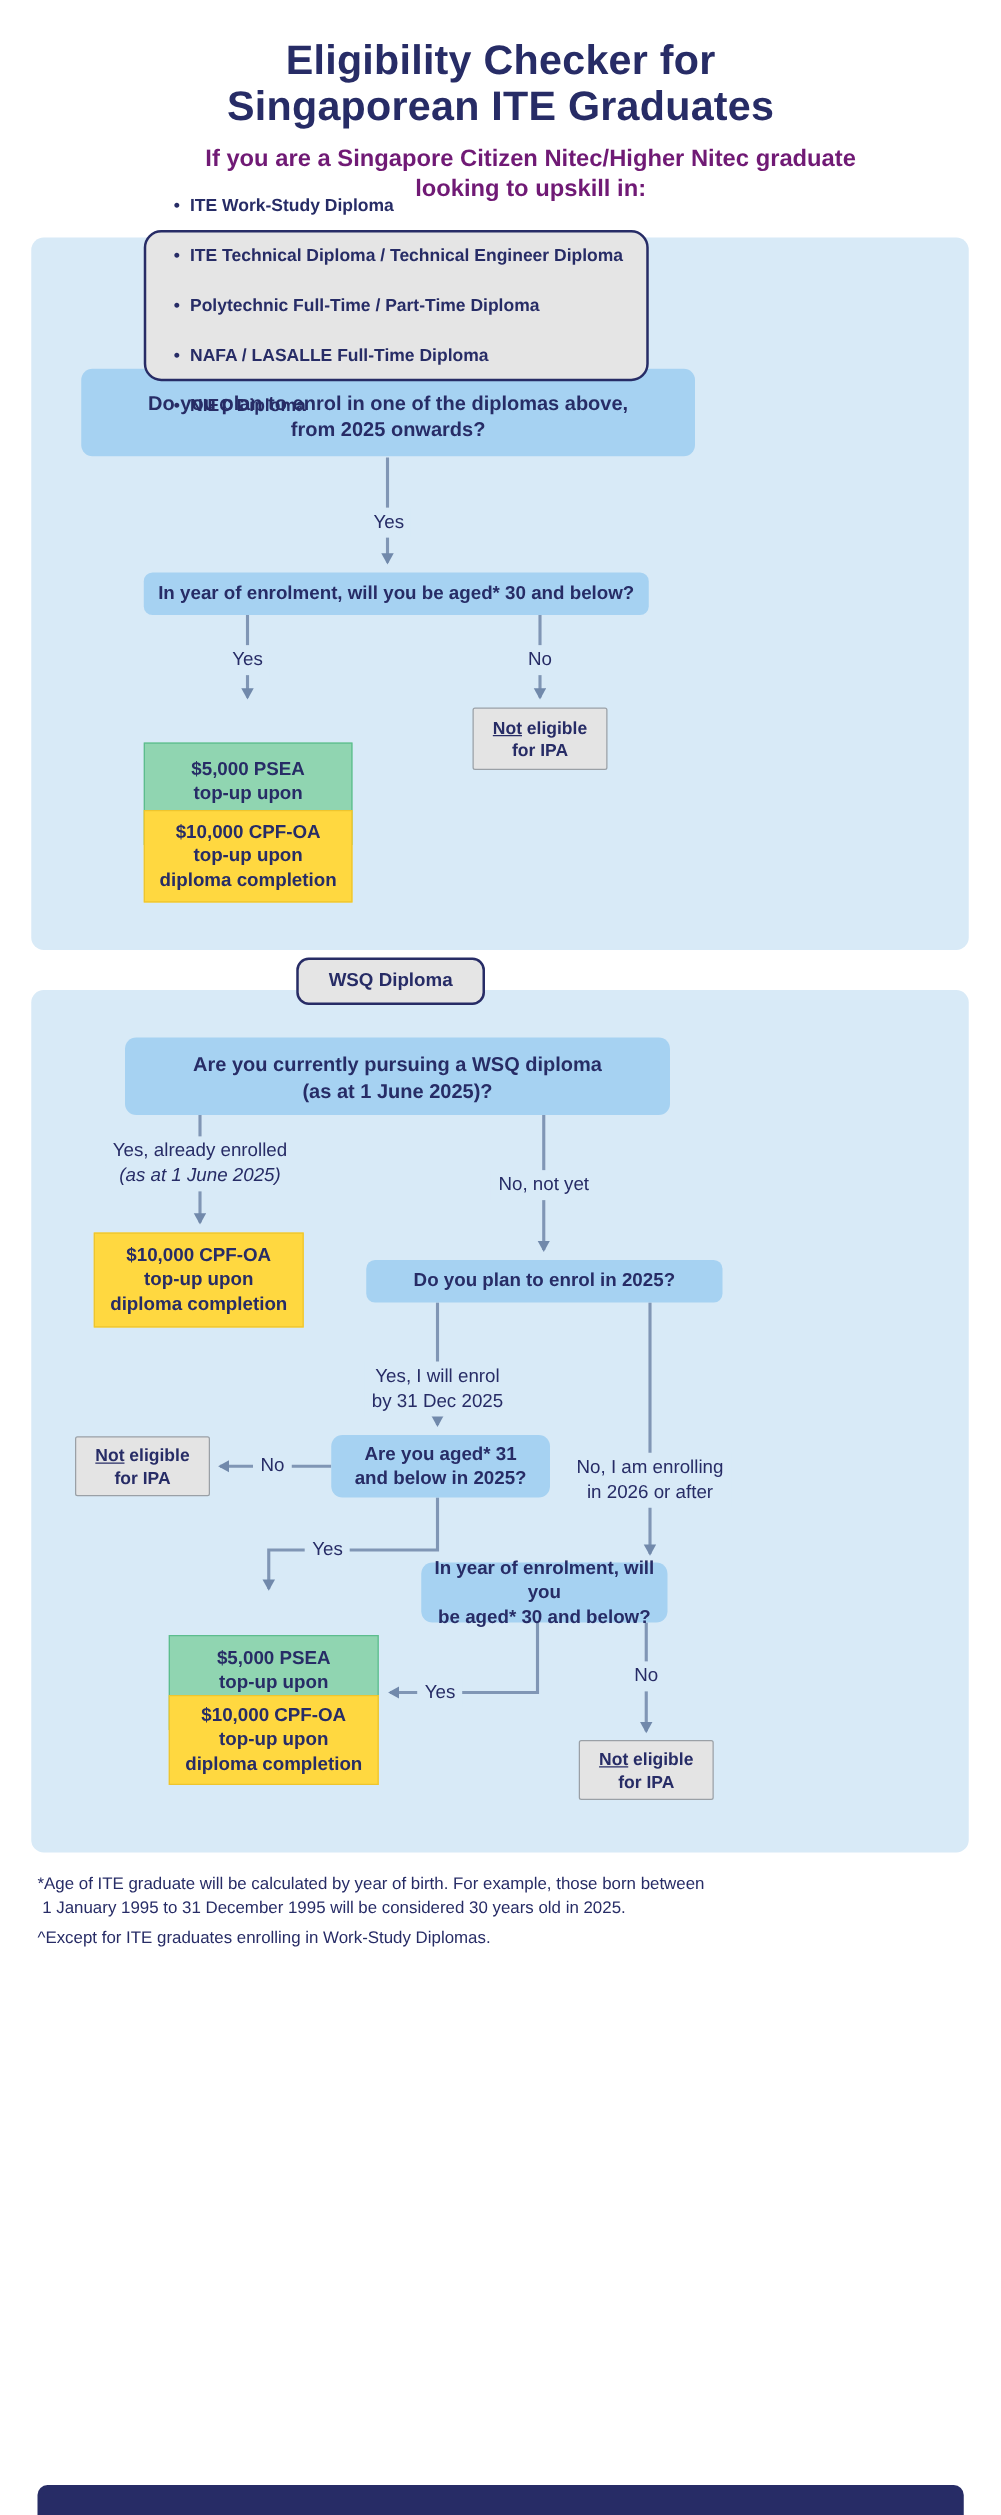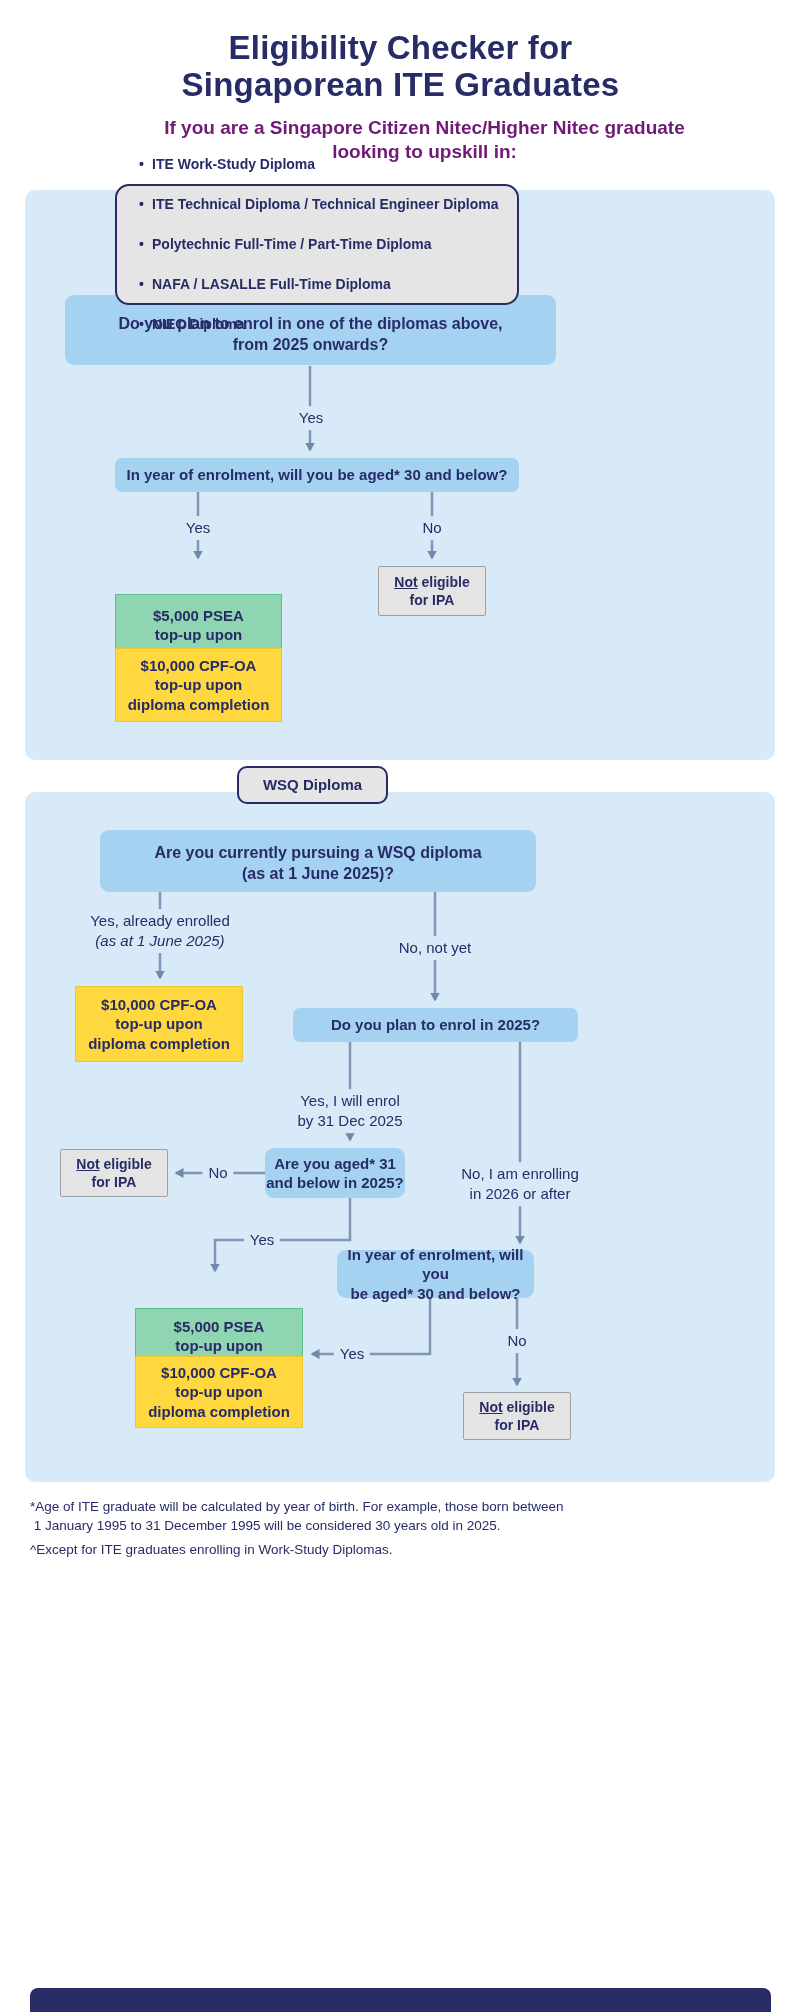--- a/index.html
+++ b/index.html
@@ -141,21 +141,21 @@
 
   <div class="lbl" style="left:435px; top:948px;">No, not yet</div>
 
   <div class="box box-blue-sm" style="left:293px; top:1008px; width:285px; height:34px;">Do you plan to enrol in 2025?</div>
 
   <div class="lbl" style="left:350px; top:1100px;margin-top:11px;">Yes, I will enrol
 by 31 Dec 2025</div>
   <div class="lbl" style="left:520px; top:1184px;">No, I am enrolling
 in 2026 or after</div>
 
-  <div class="box box-blue-sm" style="left:265px; top:1148px; width:140px; height:50px; border-radius:9px;">Are you aged* 31
+  <div class="box box-blue-sm" style="left:265px; top:1148px; width:175px; height:50px; border-radius:9px;">Are you aged* 31
 and below in 2025?</div>
 
   <div class="lbl" style="left:218px; top:1173px;">No</div>
 
   <div class="box box-gray" style="left:60px; top:1149px; width:108px; height:48px;">
     <div><span class="u">Not</span> <span>eligible</span><br><span>for IPA</span></div>
   </div>
 
   <div class="lbl" style="left:262px; top:1240px;">Yes</div>
 

